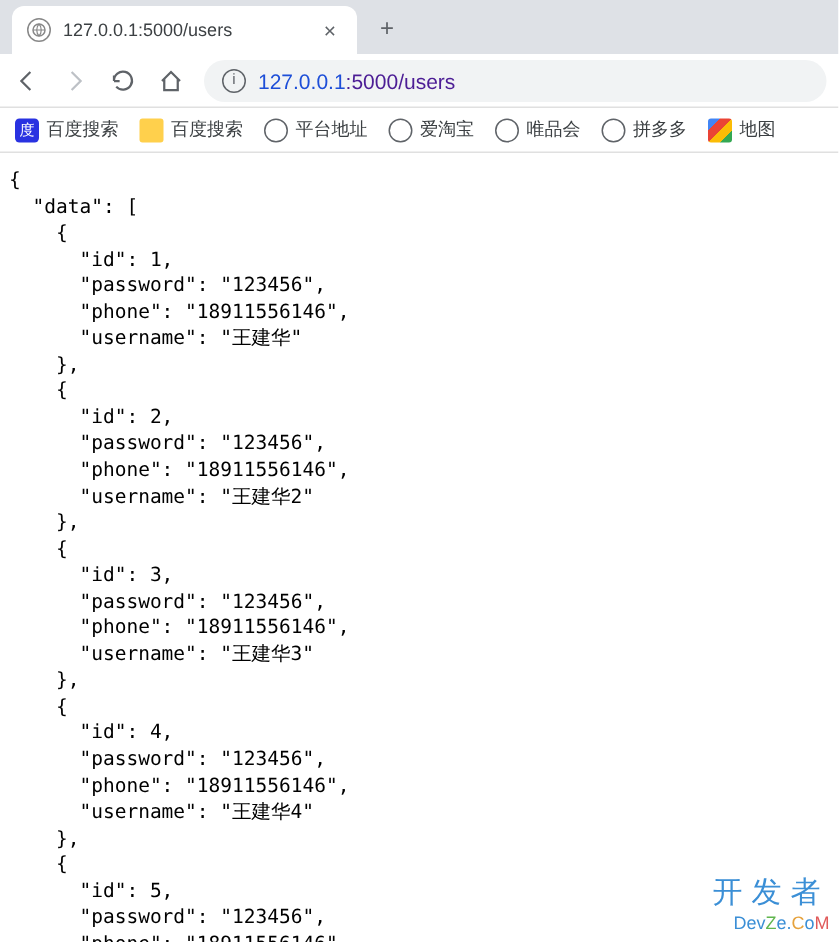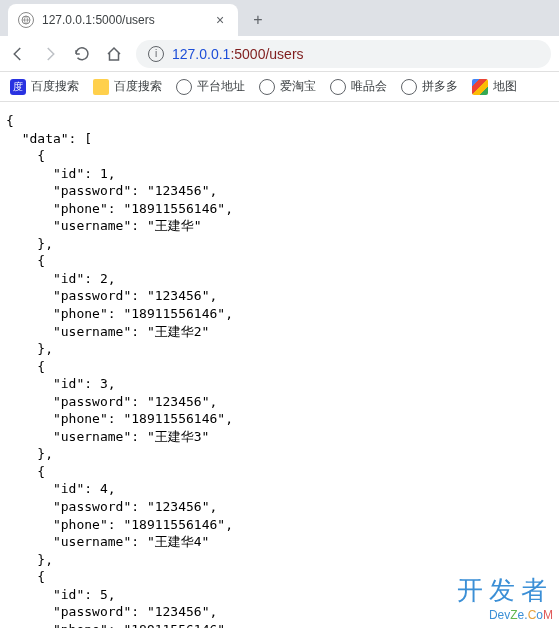--- a/index.html
+++ b/index.html
@@ -81,21 +81,21 @@
     }
     .address-bar .info-icon {
       width: 16px; height: 16px;
       border: 1px solid #5f6368;
       border-radius: 50%;
       display: flex; align-items: center; justify-content: center;
       font-size: 10px;
       color: #5f6368;
     }
     .address-bar .url-host { color: #1d4ed8; }
-    .address-bar .url-path { color: #7f1d1d; }
+    .address-bar .url-path { color: #4c1d95; }
     .bookmarks {
       height: 30px;
       background: #fff;
       border-bottom: 1px solid #e0e0e0;
       display: flex;
       align-items: center;
       padding: 0 10px;
       gap: 14px;
       font-size: 12px;
       color: #3c4043;
@@ -129,21 +129,21 @@
     }
     .watermark {
       position: absolute;
       right: 6px;
       bottom: 6px;
       text-align: right;
       font-family: Arial, sans-serif;
       pointer-events: none;
     }
     .watermark .line1 {
-      font-size: 26px;
+      font-size: 20px;
       color: #3b8fd6;
       letter-spacing: 6px;
       font-weight: 400;
     }
     .watermark .line2 {
       font-size: 12px;
       color: #3b8fd6;
       font-weight: 400;
     }
     .watermark .line2 .z { color: #60b64f; }

